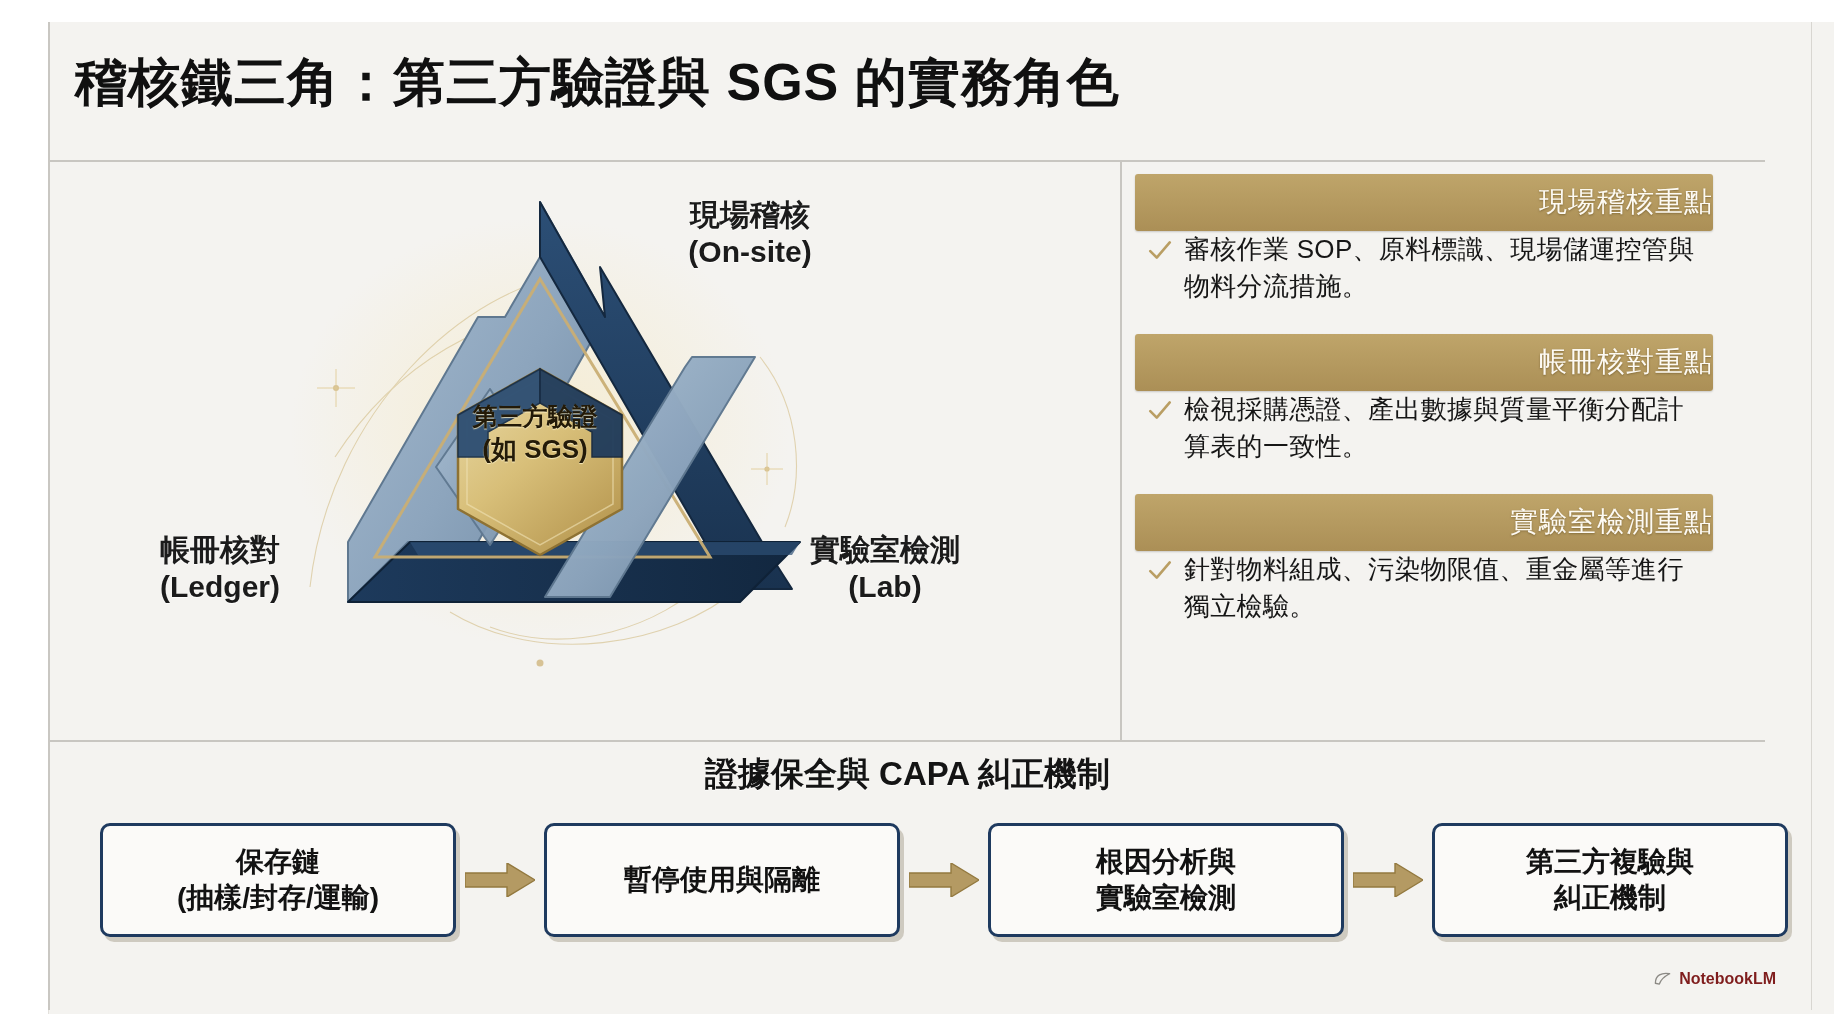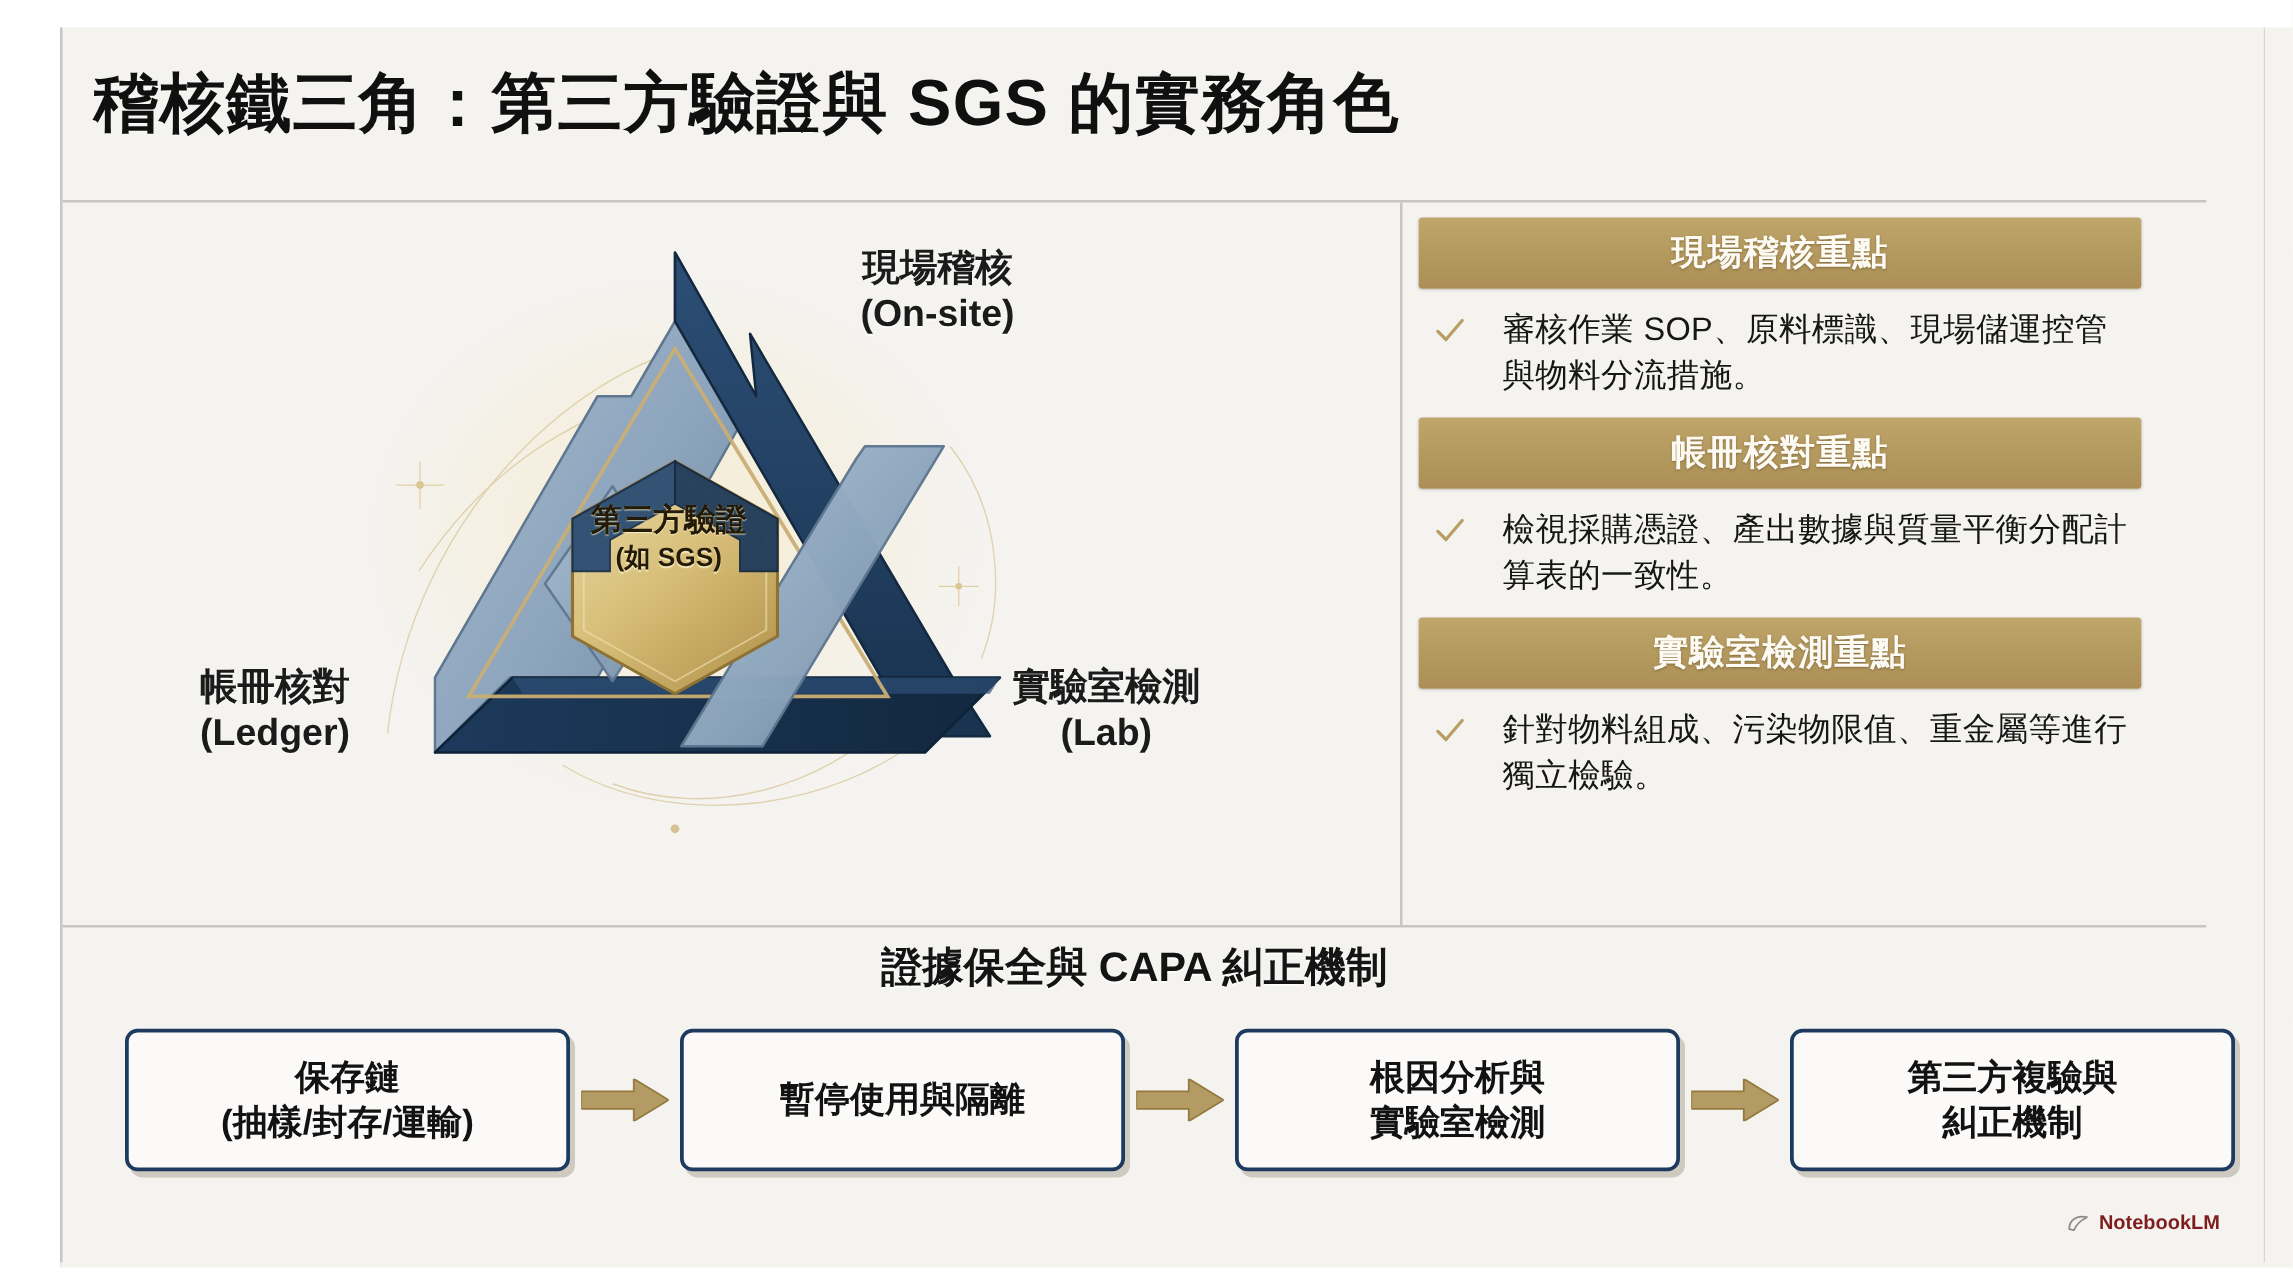--- a/index.html
+++ b/index.html
@@ -80,41 +80,41 @@
   .lbl-top{left:560px;top:35px;width:280px;}
   .lbl-left{left:30px;top:370px;width:280px;}
   .lbl-right{left:690px;top:370px;width:290px;}
 
   .center-lbl{
     position:absolute;left:355px;top:238px;width:260px;
     text-align:center;color:#231a08;font-weight:bold;line-height:1.3;
     text-shadow:0 1px 1px rgba(255,245,205,.8);
   }
   .center-lbl .c1{font-size:25px;display:block;}
-  .center-lbl .c2{font-size:21px;display:block;}
+  .center-lbl .c2{font-size:26px;display:block;}
 
   
   .panel{
     position:absolute;left:1085px;top:0px;width:630px;height:578px;
   }
   .sec{position:absolute;left:0;width:578px;}
   .sec-head{
     background:linear-gradient(180deg,#bfa56a 0%,#ab8f56 100%);
     color:#fdfaf3;
-    font-size:28px;font-weight:bold;
-    text-align:center;
+    font-size:28px;font-weight:normal;
+    text-align:right;
     padding:9px 0 10px;
     border-radius:3px;
     box-shadow:0 1px 2px rgba(0,0,0,.18);
     text-shadow:0 1px 2px rgba(90,70,30,.55);
     letter-spacing:1px;
   }
   .sec-body{
-    display:flex;align-items:flex-start;gap:29px;
-    padding:14px 4px 0 12px;
+    display:flex;align-items:flex-start;gap:11px;
+    padding:0 4px 0 12px;
   }
   .chk{
     flex:0 0 auto;width:26px;height:26px;margin-top:6px;
     color:#b99e63;
   }
   .chk svg{display:block;}
   .sec-text{
     font-size:26px;line-height:1.42;color:#161616;font-weight:500;
     letter-spacing:.3px;
   }

